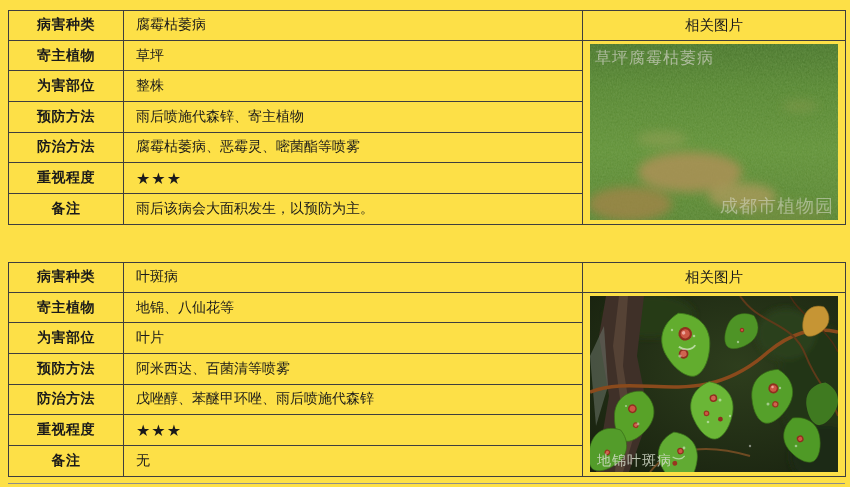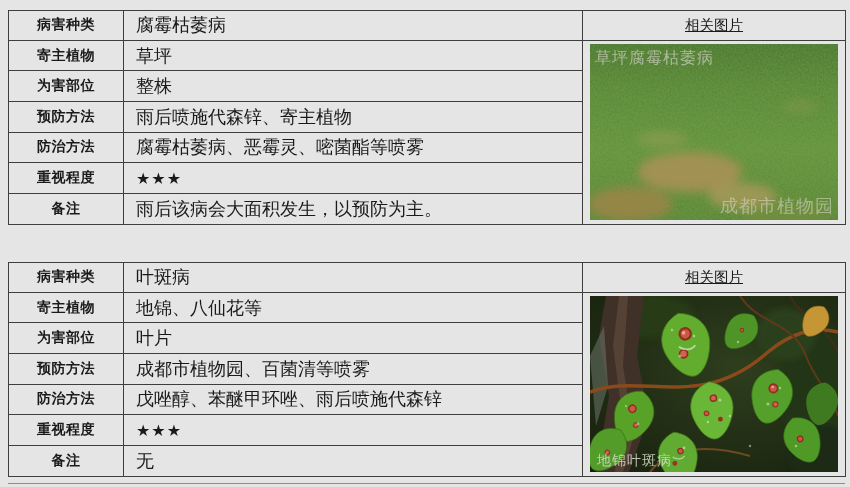--- a/index.html
+++ b/index.html
@@ -1,32 +1,32 @@
 <!DOCTYPE html>
 <html><head>
 <meta charset="utf-8">
 <style>
   * { margin:0; padding:0; box-sizing:border-box; }
   html,body { background:#ffffff; }
   .page {
-    position:relative; width:850px; height:487px; background:#e5e5e5;
+    position:relative; width:850px; height:487px; background:#fde047;
     font-family:"Liberation Serif","DejaVu Serif",serif; color:#1a1a1a;
     overflow:hidden;
   }
   table.disease-table {
     position:absolute; left:8px; width:837px;
     border-collapse:collapse; table-layout:fixed;
   }
   #table1 { top:10px; }
   #table2 { top:262px; }
   td { border:1px solid #3e3e3e; height:29.7px; padding:0; vertical-align:middle; }
   td.label { font-weight:bold; text-align:center; font-size:14px; letter-spacing:.5px; }
-  td.value { font-size:18px; padding:0 8px 0 12px; text-align:left; white-space:nowrap; overflow:hidden; }
+  td.value { font-size:14px; padding:0 8px 0 12px; text-align:left; white-space:nowrap; overflow:hidden; }
   td.value.stars { font-size:16px; letter-spacing:1px; }
-  td.img-header { text-align:center; font-size:14.5px;text-decoration:underline; }
+  td.img-header { text-align:center; font-size:14.5px; }
   td.img-cell { padding:3px 6px 4px 7px; vertical-align:top;margin-top:13px; }
   svg.photo-svg { display:block; width:248px; height:176px; }
   .photo-caption-top { font-size:16px; fill:#b4bfa4; opacity:.92; letter-spacing:1px;
     font-family:"Liberation Serif","DejaVu Serif",serif; }
   .photo-watermark { font-size:18px; fill:#d9dccd; opacity:.55; letter-spacing:1px;
     font-family:"Liberation Serif","DejaVu Serif",serif; }
   .photo-caption-bottom { font-size:14px; fill:#d6ddcb; opacity:.85; letter-spacing:1px;
     font-family:"Liberation Serif","DejaVu Serif",serif; }
   .partial-line { position:absolute; left:8px; top:483px; width:837px; height:1px; background:#8d8d8d; }
 </style>
@@ -239,21 +239,21 @@
           <text class="photo-caption-bottom" x="7" y="169">地锦叶斑病</text>
         </svg>
       </td>
     </tr>
     <tr>
       <td class="label">为害部位</td>
       <td class="value">叶片</td>
     </tr>
     <tr>
       <td class="label">预防方法</td>
-      <td class="value">成都市植物园、百菌清等喷雾</td>
+      <td class="value">阿米西达、百菌清等喷雾</td>
     </tr>
     <tr>
       <td class="label">防治方法</td>
       <td class="value">戊唑醇、苯醚甲环唑、雨后喷施代森锌</td>
     </tr>
     <tr>
       <td class="label">重视程度</td>
       <td class="value stars">★★★</td>
     </tr>
     <tr>

